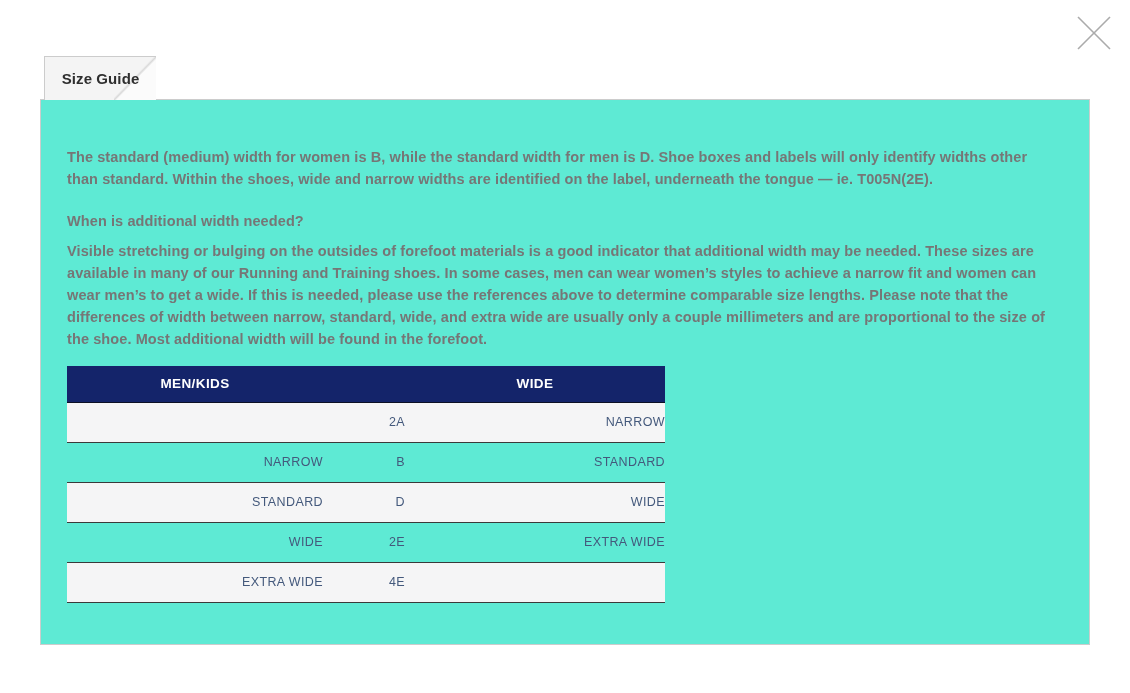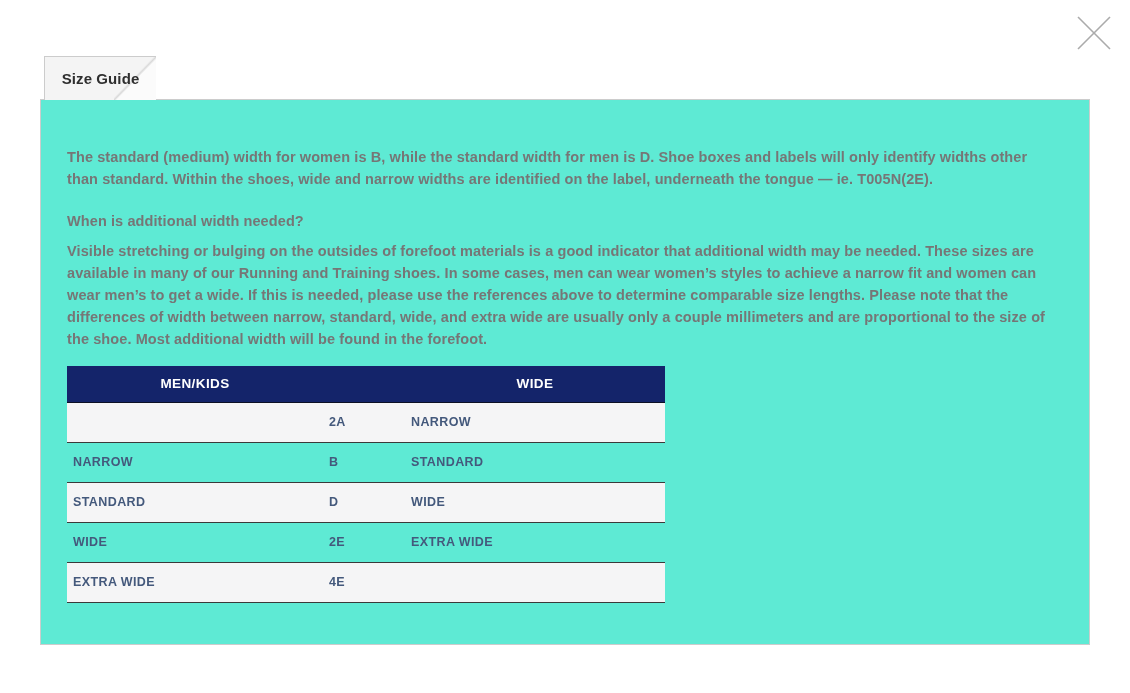--- a/index.html
+++ b/index.html
@@ -123,22 +123,21 @@
     text-align:center;
     border-bottom:1px solid #0d1025;
   }
   .width-table td{
     height:40px;
     font-size:12.5px;
     color:var(--row-text);
     letter-spacing:0.4px;
     border-bottom:1px solid var(--row-border);
     padding-left:6px;
-    text-align:left;
-    font-weight:bold;
+    text-align:right;
   }
   .width-table tbody tr:nth-child(odd) td{
     background:var(--row-alt-bg);
   }
 </style>
 </head>
 <body>
 
 <div>
 

